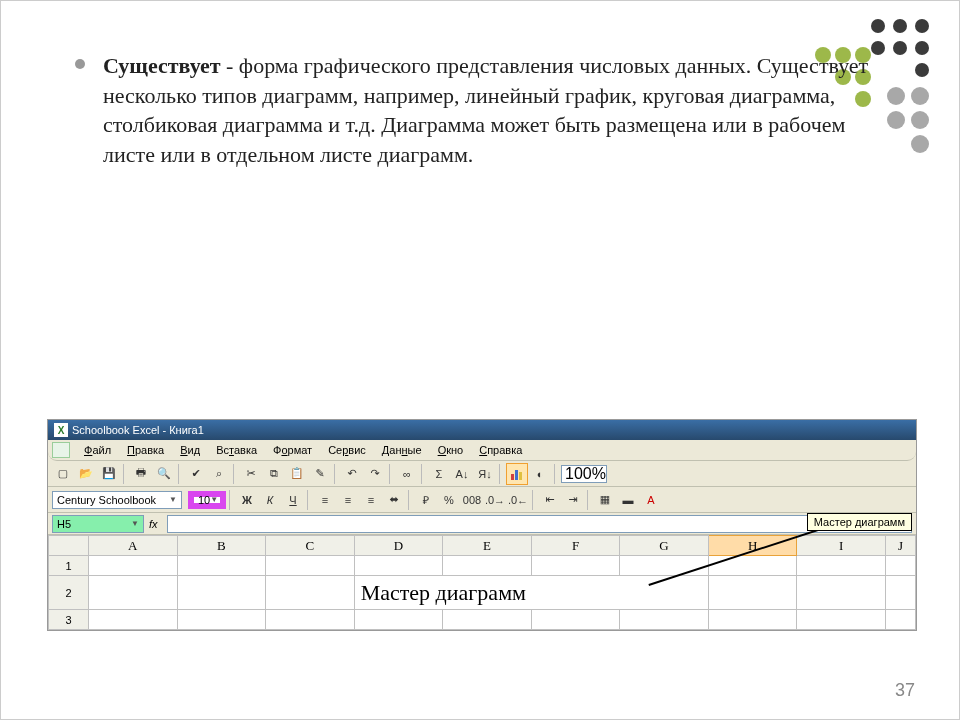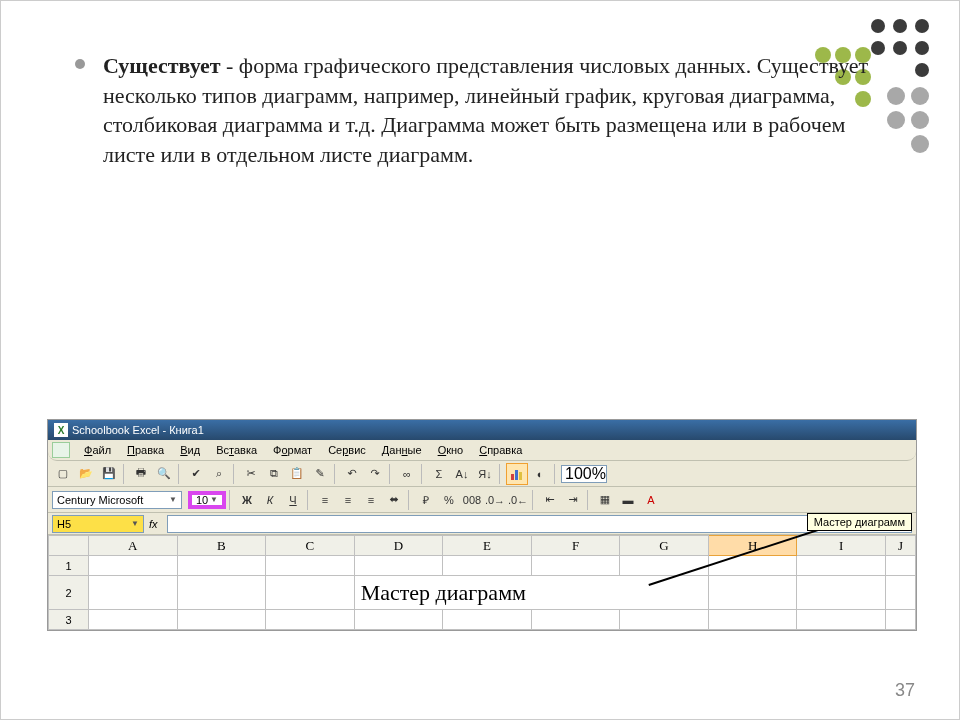--- a/index.html
+++ b/index.html
@@ -94,30 +94,30 @@
     font-size: 11px;
     color: #333;
   }
   .excel .tbtn.hl { border: 1px solid #f0a030; background: #ffe6b0; }
   .excel .sep { width: 4px; height: 20px; border-left: 1px solid #bbb; margin: 0 2px; }
   .excel .fontbox {
     width: 130px; height: 18px; background: #fff; border: 1px solid #7f9db9;
     font-size: 11px; padding: 1px 4px; display: flex; align-items: center; justify-content: space-between;
   }
   .excel .sizebox {
-    width: 38px; height: 18px; background: #fff; border: 4px solid #d946ef;
+    width: 38px; height: 18px; background: #fff; border: 6px solid #d946ef;
     font-size: 11px; padding: 1px 4px; display: flex; align-items: center; justify-content: space-between;
   }
   .excel .dd { font-size: 8px; color: #555; }
   .excel .zoombox {
     width: 46px; height: 18px; background: #fff; border: 1px solid #7f9db9;
     font-size: 16px; padding: 1px 3px; display: flex; align-items: center;
   }
   .excel .namebox {
-    width: 92px; height: 18px; background: #fde047; border: 1px solid #7f9db9;
+    width: 92px; height: 18px; background: #86efac; border: 1px solid #7f9db9;
     padding: 1px 4px; display: flex; align-items: center; justify-content: space-between;
   }
   .excel .fxbar {
     flex: 1; height: 18px; background: #fff; border: 1px solid #7f9db9; margin-left: 4px;
   }
   .excel .fxlabel { font-style: italic; padding: 0 4px; }
   .excel .tooltip {
     position: absolute;
     right: 4px; top: 93px;
     background: #ffffe1;
@@ -253,21 +253,21 @@
     </span>
     <span class="tbtn">◐</span>
     <span class="sep"></span>
     <span class="zoombox">
         <span>100%</span>
       </span>
   </div>
 
   <div class="toolbarrow">
     <span class="fontbox">
-      <span>Century Microsoft</span>
+      <span>Century Schoolbook</span>
       <span class="dd">▼</span>
     </span>
     <span style="width:4px"></span>
     <span class="sizebox">
       <span>10</span>
       <span class="dd">▼</span>
     </span>
     <span class="sep"></span>
     <span class="tbtn" style="font-weight:bold">Ж</span>
     <span class="tbtn" style="font-style:italic">К</span>

